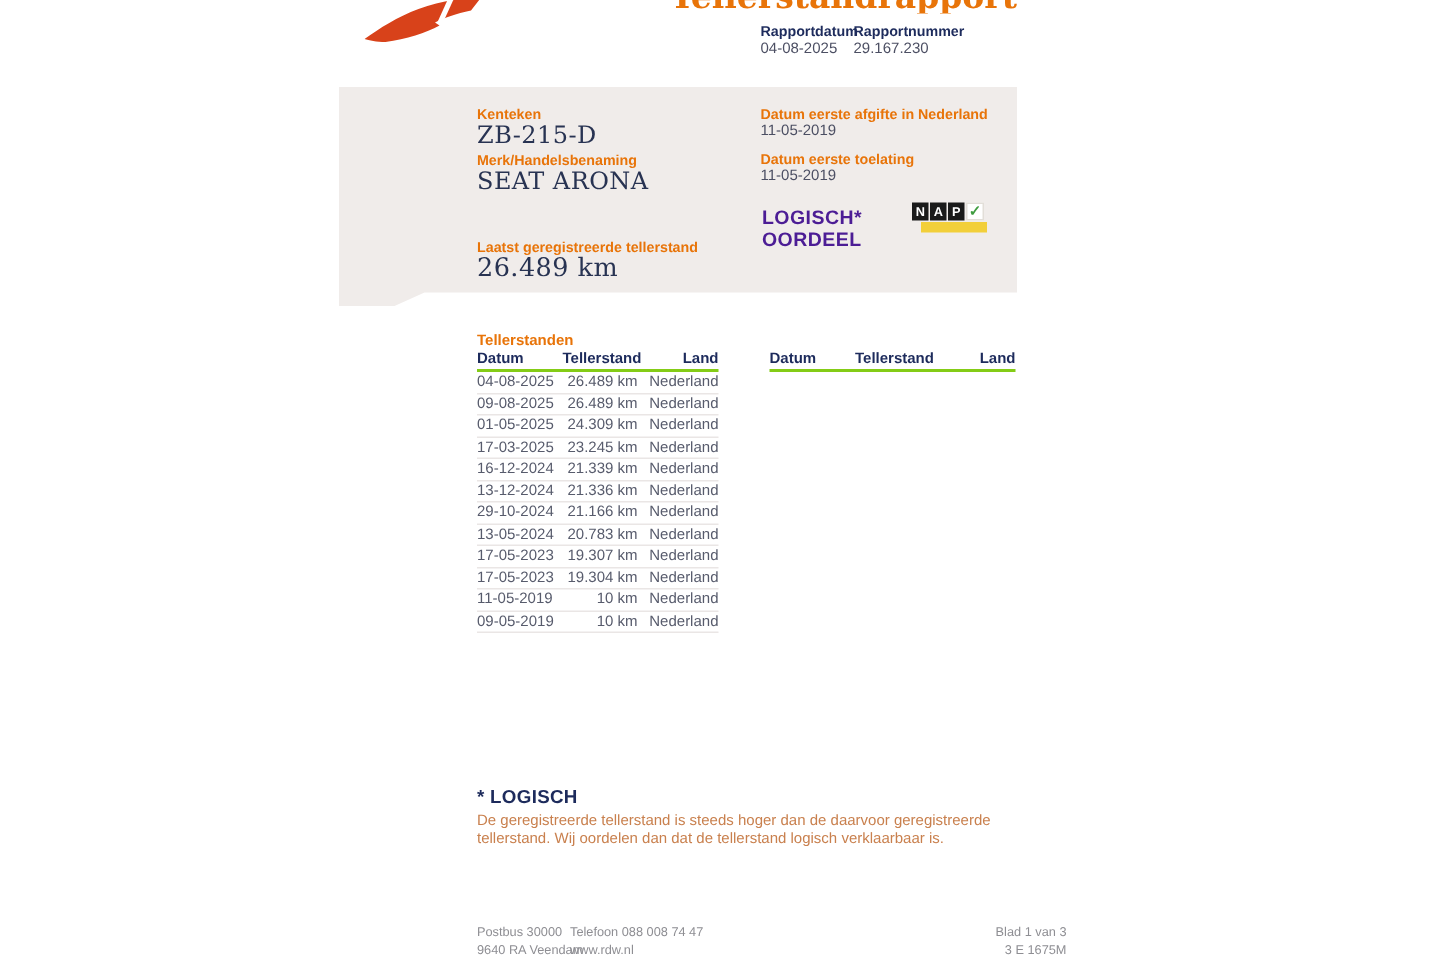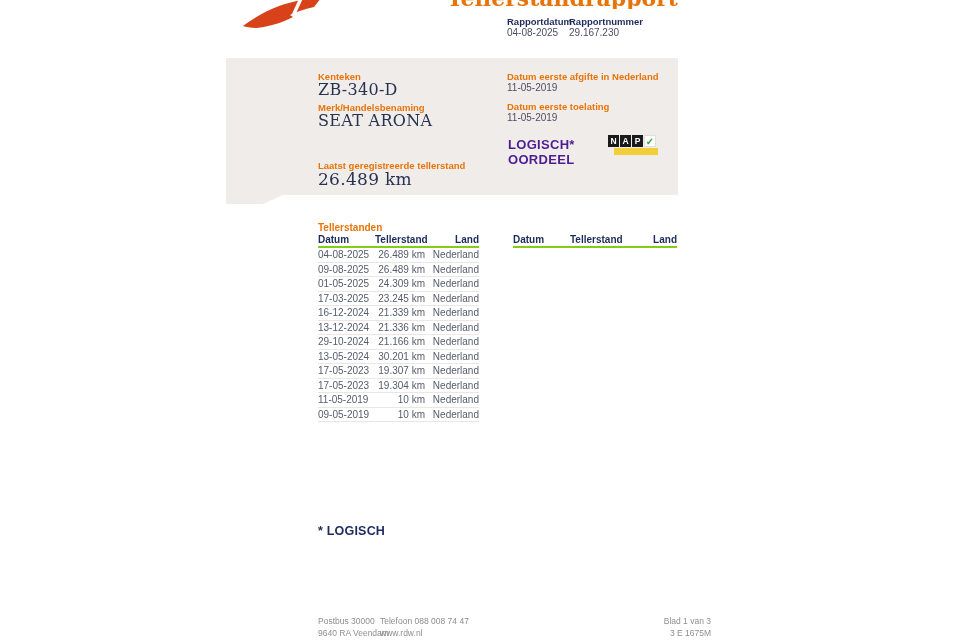--- a/index.html
+++ b/index.html
@@ -64,21 +64,21 @@
     <path d="M60 -4 L 50 18" stroke="#ffffff" stroke-width="3.5" fill="none"></path>
   </svg>
 
   <div class="abs lbl" style="left:507px;top:16px;">Rapportdatum</div>
   <div class="abs val" style="left:507px;top:27px;">04-08-2025</div>
   <div class="abs lbl" style="left:569px;top:16px;">Rapportnummer</div>
   <div class="abs val" style="left:569px;top:27px;">29.167.230</div>
 
   <div class="card">
     <div class="abs olbl" style="left:92px;top:13px;">Kenteken</div>
-    <div class="abs serifval" style="left:92px;top:22px;">ZB-340-D</div>
+    <div class="abs serifval" style="left:92px;top:22px;">ZB-215-D</div>
     <div class="abs olbl" style="left:92px;top:44px;">Merk/Handelsbenaming</div>
     <div class="abs serifval" style="left:92px;top:53px;">SEAT ARONA</div>
 
     <div class="abs olbl" style="left:281px;top:13px;">Datum eerste afgifte in Nederland</div>
     <div class="abs val" style="left:281px;top:24px;">11-05-2019</div>
     <div class="abs olbl" style="left:281px;top:43px;">Datum eerste toelating</div>
     <div class="abs val" style="left:281px;top:54px;">11-05-2019</div>
 
     <div class="abs oordeel" style="left:282px;top:79px;">LOGISCH*</div>
     <div class="abs oordeel" style="left:282px;top:94px;">OORDEEL</div>
@@ -134,21 +134,21 @@
           <span class="c2">21.336 km</span>
           <span class="c3">Nederland</span>
         </div>
         <div class="t-row">
           <span class="c1">29-10-2024</span>
           <span class="c2">21.166 km</span>
           <span class="c3">Nederland</span>
         </div>
         <div class="t-row">
           <span class="c1">13-05-2024</span>
-          <span class="c2">30.201 km</span>
+          <span class="c2">20.783 km</span>
           <span class="c3">Nederland</span>
         </div>
         <div class="t-row">
           <span class="c1">17-05-2023</span>
           <span class="c2">19.307 km</span>
           <span class="c3">Nederland</span>
         </div>
         <div class="t-row">
           <span class="c1">17-05-2023</span>
           <span class="c2">19.304 km</span>
@@ -169,20 +169,21 @@
 
   <div class="ttable t-right">
     <div class="t-head">
       <span class="c1">Datum</span>
       <span class="c2">Tellerstand</span>
       <span class="c3">Land</span>
     </div>
   </div>
 
   <div class="abs fn-title" style="left:318px;top:524px;">* LOGISCH</div>
+  <div class="abs fn-body" style="left:318px;top:542px;">De geregistreerde tellerstand is steeds hoger dan de daarvoor geregistreerde tellerstand. Wij oordelen dan dat de tellerstand logisch verklaarbaar is.</div>
 
   <div class="abs foot" style="left:318px;top:616px;">Postbus 30000</div>
   <div class="abs foot" style="left:318px;top:628px;">9640 RA Veendam</div>
   <div class="abs foot" style="left:380px;top:616px;">Telefoon 088 008 74 47</div>
   <div class="abs foot" style="left:380px;top:628px;">www.rdw.nl</div>
   <div class="abs foot foot-right" style="right:263px;top:616px;">Blad 1 van 3</div>
   <div class="abs foot foot-right" style="right:263px;top:628px;">3 E 1675M</div>
 
 </div>
 

